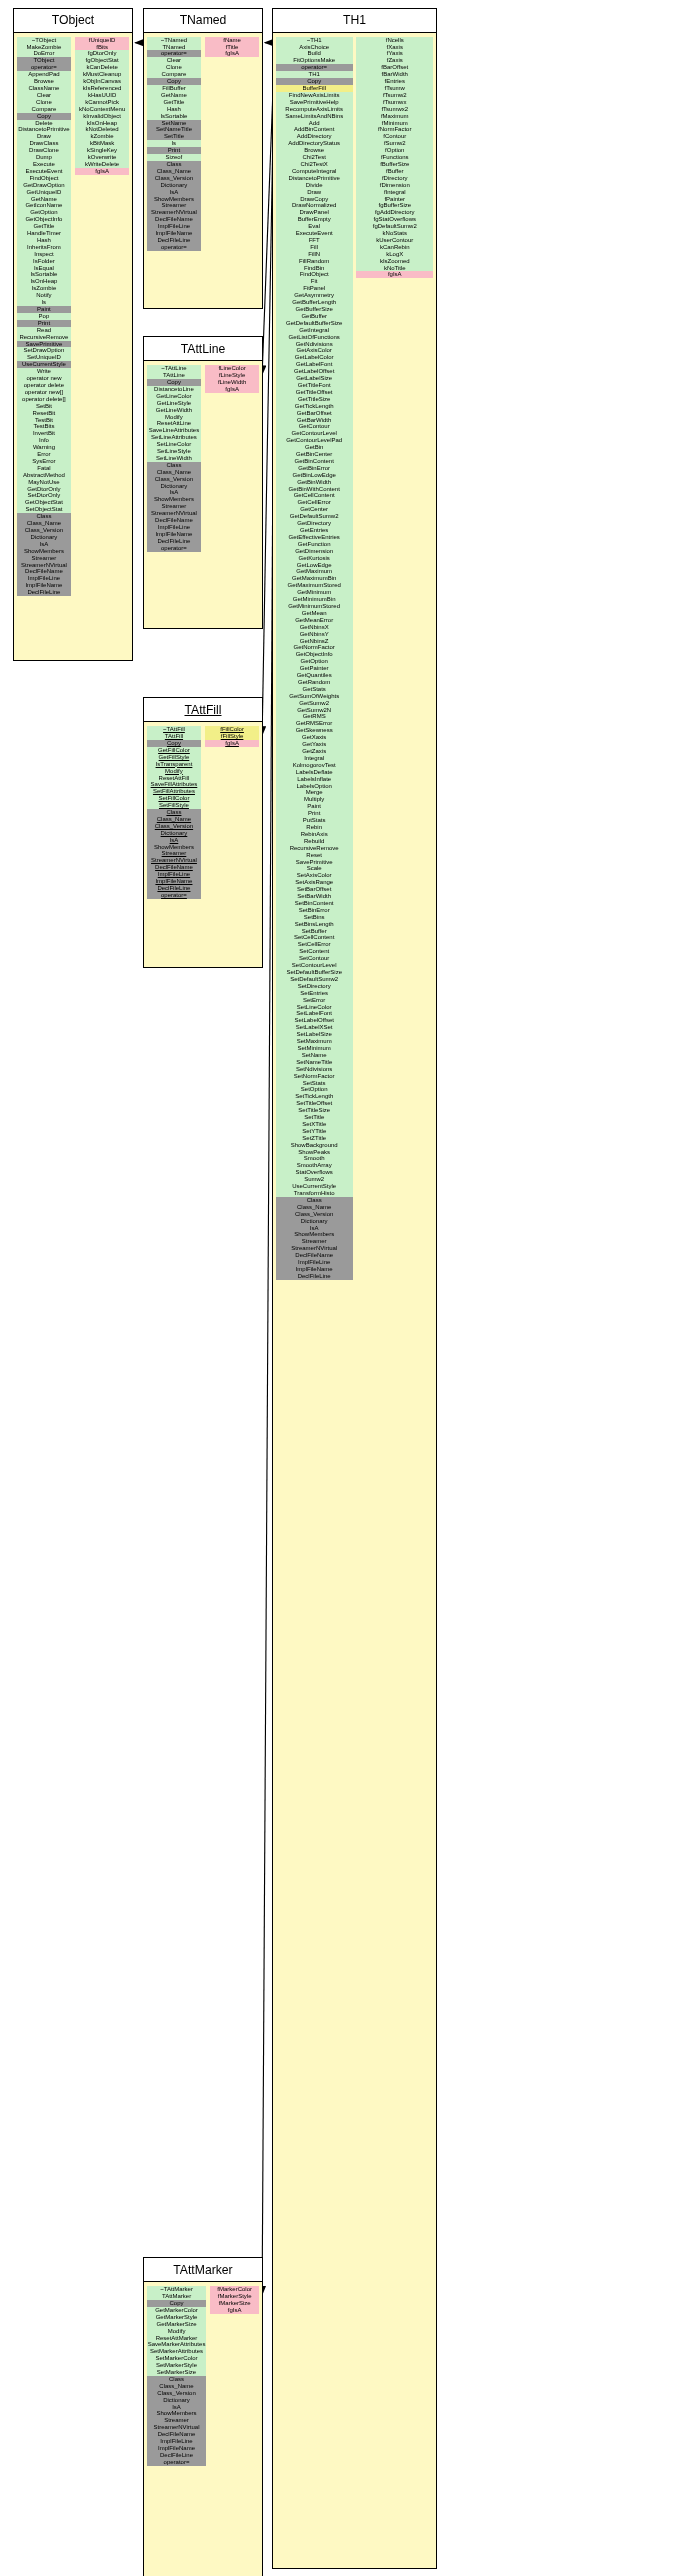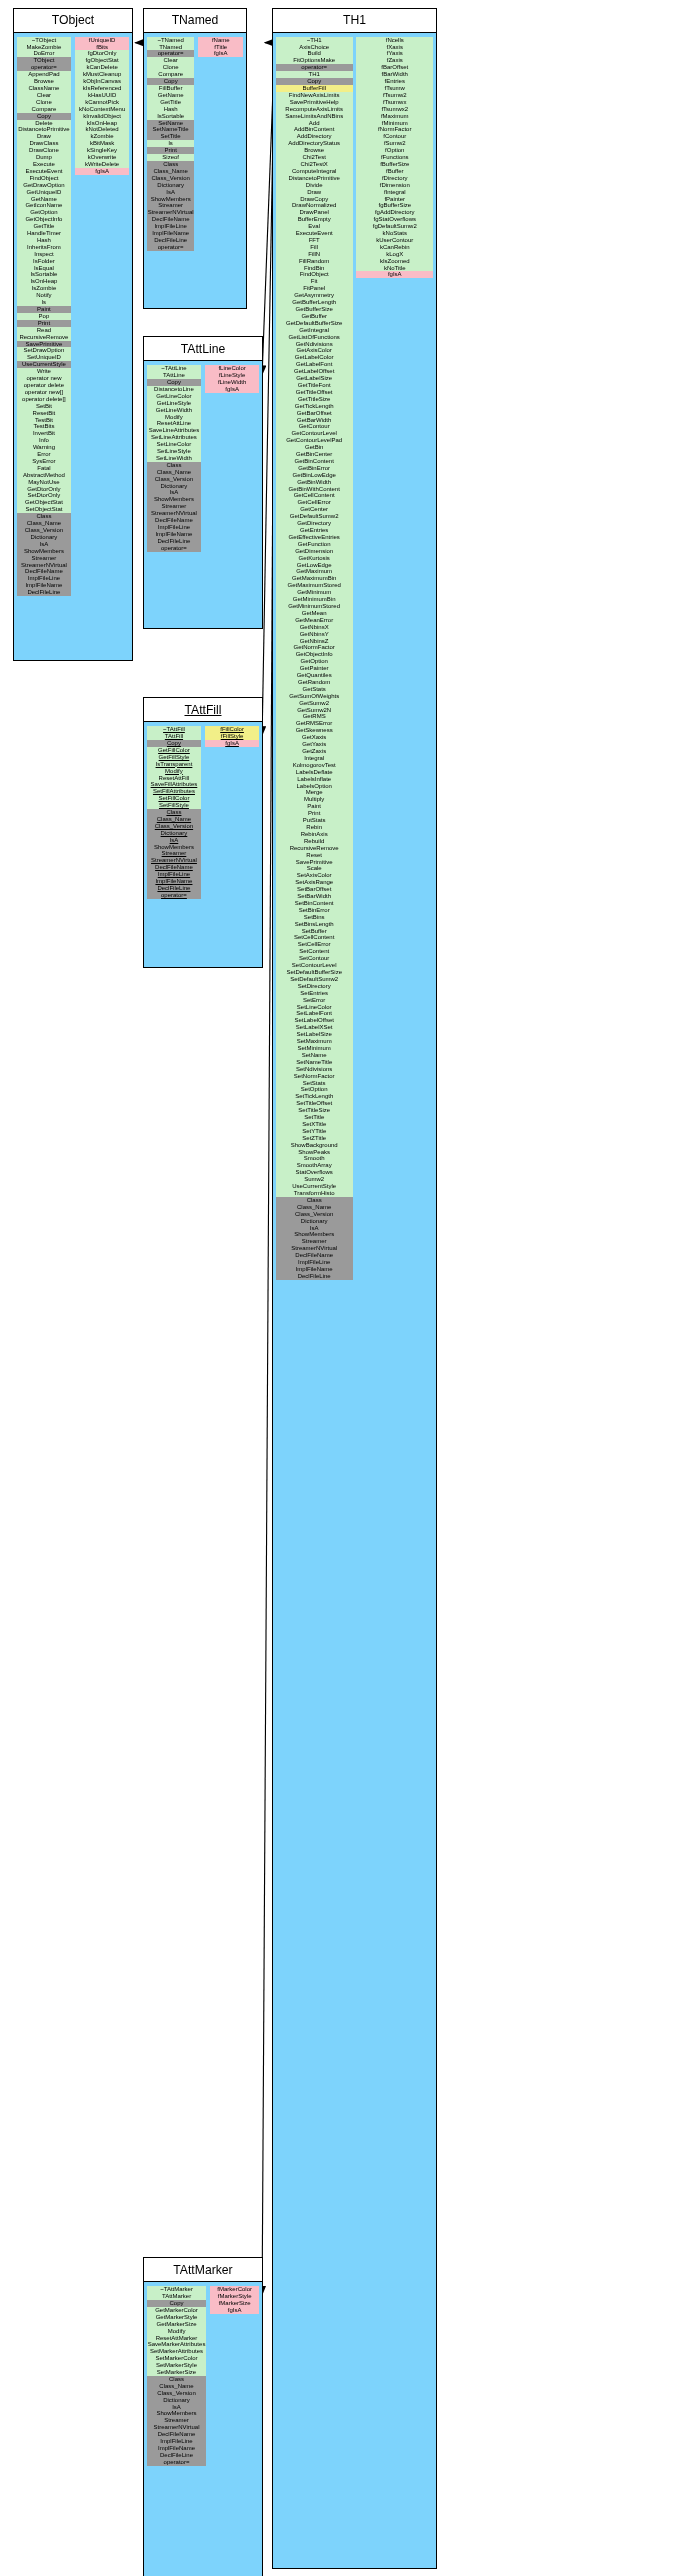--- a/index.html
+++ b/index.html
@@ -15,21 +15,21 @@
     overflow: hidden;
   }
   .canvas {
     position: relative;
     width: 699px;
     height: 2576px;
   }
   .uml-box {
     position: absolute;
     border: 0.9px solid #000000;
-    background: #7dd3fc;
+    background: #fef9c3;
     box-sizing: border-box;
   }
   .uml-title {
     text-align: center;
     font-size: 12.2px;
     font-weight: normal;
     padding: 4.7px 1.9px 4.7px 1.9px;
     border-bottom: 0.9px solid #000000;
     background: #ffffff;
     color: #000000;
@@ -206,21 +206,21 @@
           <div class="mem m-green">kZombie</div>
           <div class="mem m-green">kBitMask</div>
           <div class="mem m-green">kSingleKey</div>
           <div class="mem m-green">kOverwrite</div>
           <div class="mem m-green">kWriteDelete</div>
           <div class="mem fld-pink">fgIsA</div>
         </div>
     </div>
   </div>
 
-  <div class="uml-box" style="left:143px; top:7.5px; width:104px; height:301px;">
+  <div class="uml-box" style="left:143px; top:7.5px; width:120px; height:301px;">
     <div class="uml-title">TNamed</div>
     <div class="uml-body">
       <div class="col col-block">
           <div class="mem m-green">~TNamed</div>
           <div class="mem m-green">TNamed</div>
           <div class="mem m-grey">operator=</div>
           <div class="mem m-green">Clear</div>
           <div class="mem m-green">Clone</div>
           <div class="mem m-green">Compare</div>
           <div class="mem m-grey">Copy</div>

